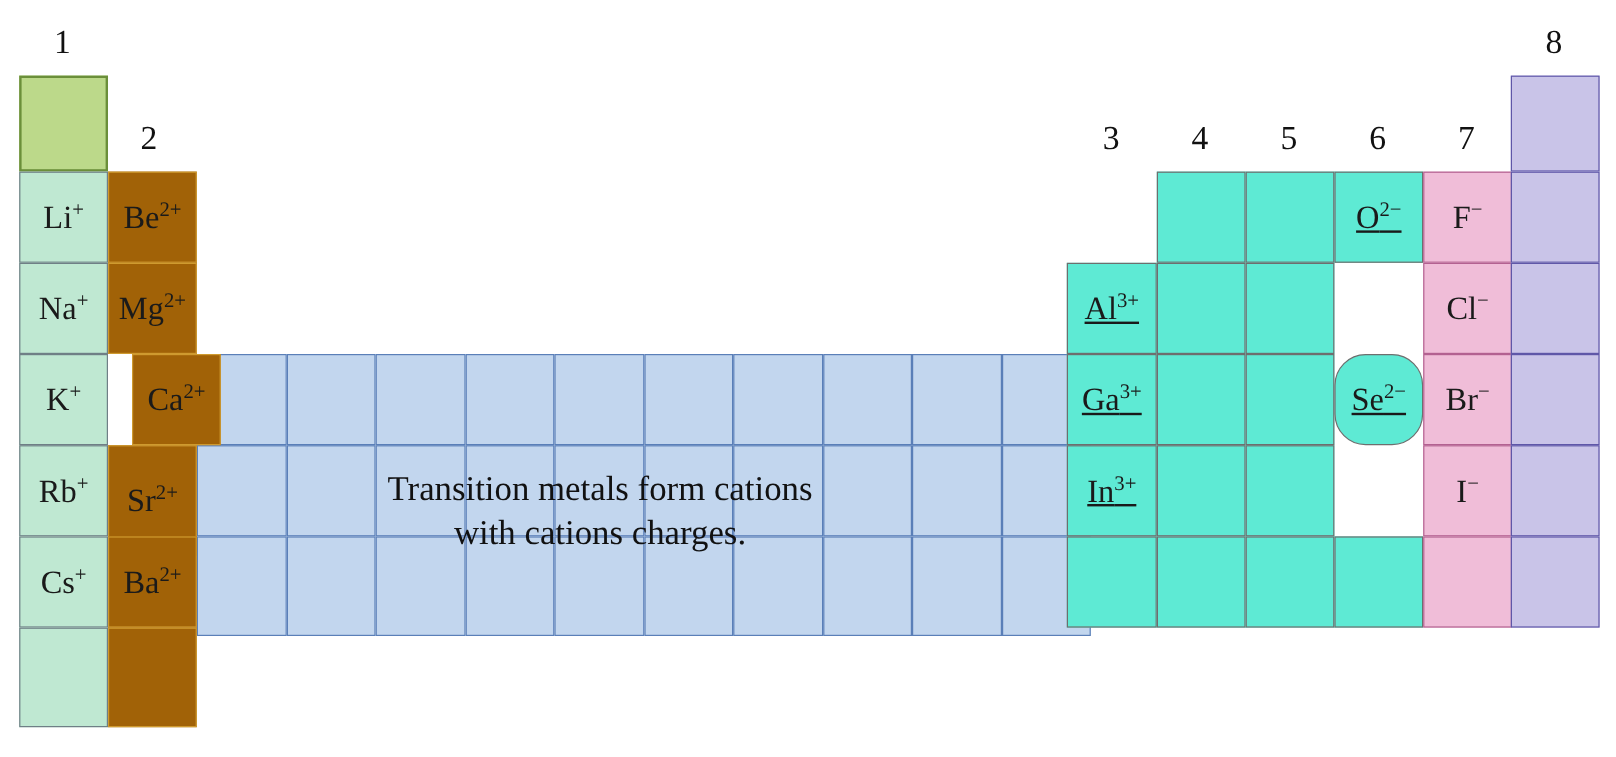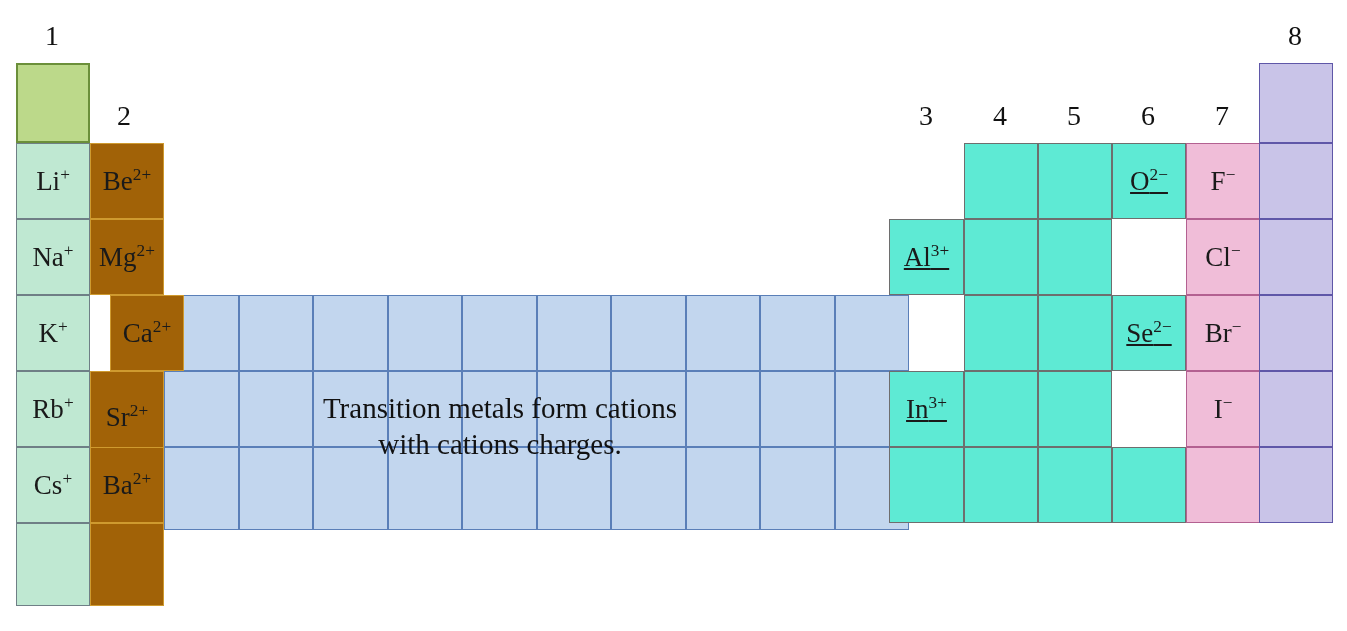--- a/index.html
+++ b/index.html
@@ -130,38 +130,41 @@
     <div class="cell g2" style="left: 90px; top: 371px; width: 74px; height: 92px;">
       <span>Sr<sup>2+</sup></span>
     </div>
     <div class="cell g2" style="left: 90px; top: 447px; width: 74px; height: 76px;">
       <span>Ba<sup>2+</sup></span>
     </div>
     <div class="cell g2" style="left: 90px; top: 523px; width: 74px; height: 83px;"></div>
     <div class="cell pblock" style="left: 889px; top: 219px; width: 75px; height: 76px;">
       <span>Al<sup>3+</sup></span>
     </div>
+    <div class="cell pblock" style="left: 889px; top: 295px; width: 75px; height: 76px;">
+      <span>Ga<sup>3+</sup></span>
+    </div>
     <div class="cell pblock" style="left: 889px; top: 371px; width: 75px; height: 76px;">
       <span>In<sup>3+</sup></span>
     </div>
     <div class="cell pblock" style="left: 889px; top: 447px; width: 75px; height: 76px;"></div>
     <div class="cell pblock" style="left: 964px; top: 143px; width: 74px; height: 76px;"></div>
     <div class="cell pblock" style="left: 964px; top: 219px; width: 74px; height: 76px;"></div>
     <div class="cell pblock" style="left: 964px; top: 295px; width: 74px; height: 76px;"></div>
     <div class="cell pblock" style="left: 964px; top: 371px; width: 74px; height: 76px;"></div>
     <div class="cell pblock" style="left: 964px; top: 447px; width: 74px; height: 76px;"></div>
     <div class="cell pblock" style="left: 1038px; top: 143px; width: 74px; height: 76px;"></div>
     <div class="cell pblock" style="left: 1038px; top: 219px; width: 74px; height: 76px;"></div>
     <div class="cell pblock" style="left: 1038px; top: 295px; width: 74px; height: 76px;"></div>
     <div class="cell pblock" style="left: 1038px; top: 371px; width: 74px; height: 76px;"></div>
     <div class="cell pblock" style="left: 1038px; top: 447px; width: 74px; height: 76px;"></div>
     <div class="cell pblock" style="left: 1112px; top: 143px; width: 74px; height: 76px;">
       <span>O<sup>2−</sup></span>
     </div>
-    <div class="cell pblock" style="left: 1112px; top: 295px; width: 74px; height: 76px;">
+    <div class="cell pblock" style="left: 1112px; top: 295px; width: 74px; height: 76px; border-radius: 26px;">
       <span>Se<sup>2−</sup></span>
     </div>
     <div class="cell pblock" style="left: 1112px; top: 447px; width: 74px; height: 76px;"></div>
     <div class="cell halogen" style="left: 1186px; top: 143px; width: 74px; height: 76px;">
       <span>F<sup>−</sup></span>
     </div>
     <div class="cell halogen" style="left: 1186px; top: 219px; width: 74px; height: 76px;">
       <span>Cl<sup>−</sup></span>
     </div>
     <div class="cell halogen" style="left: 1186px; top: 295px; width: 74px; height: 76px;">

